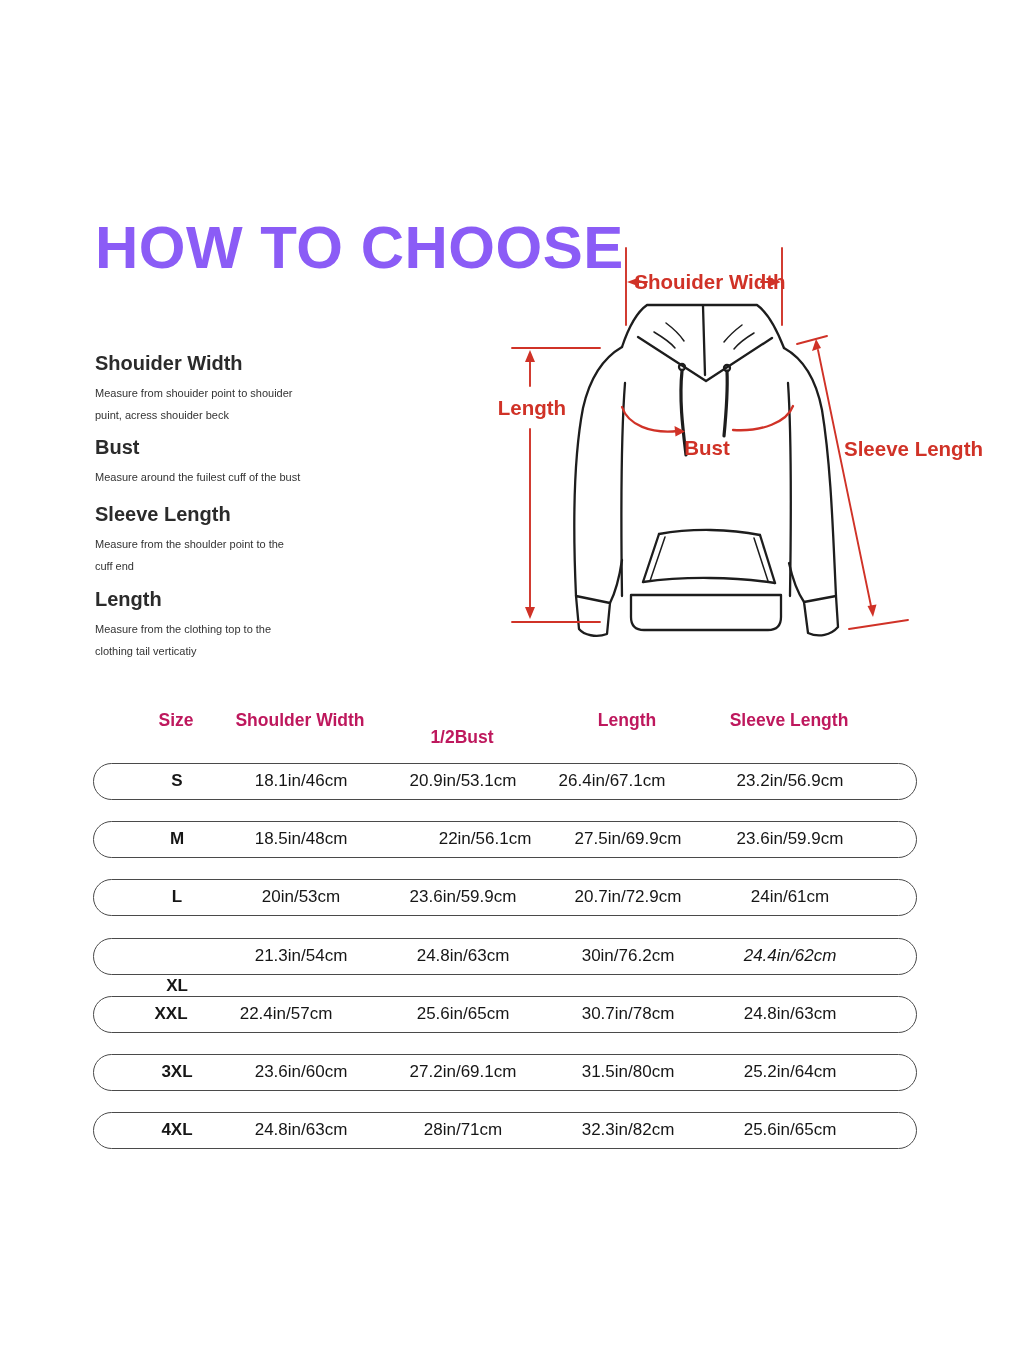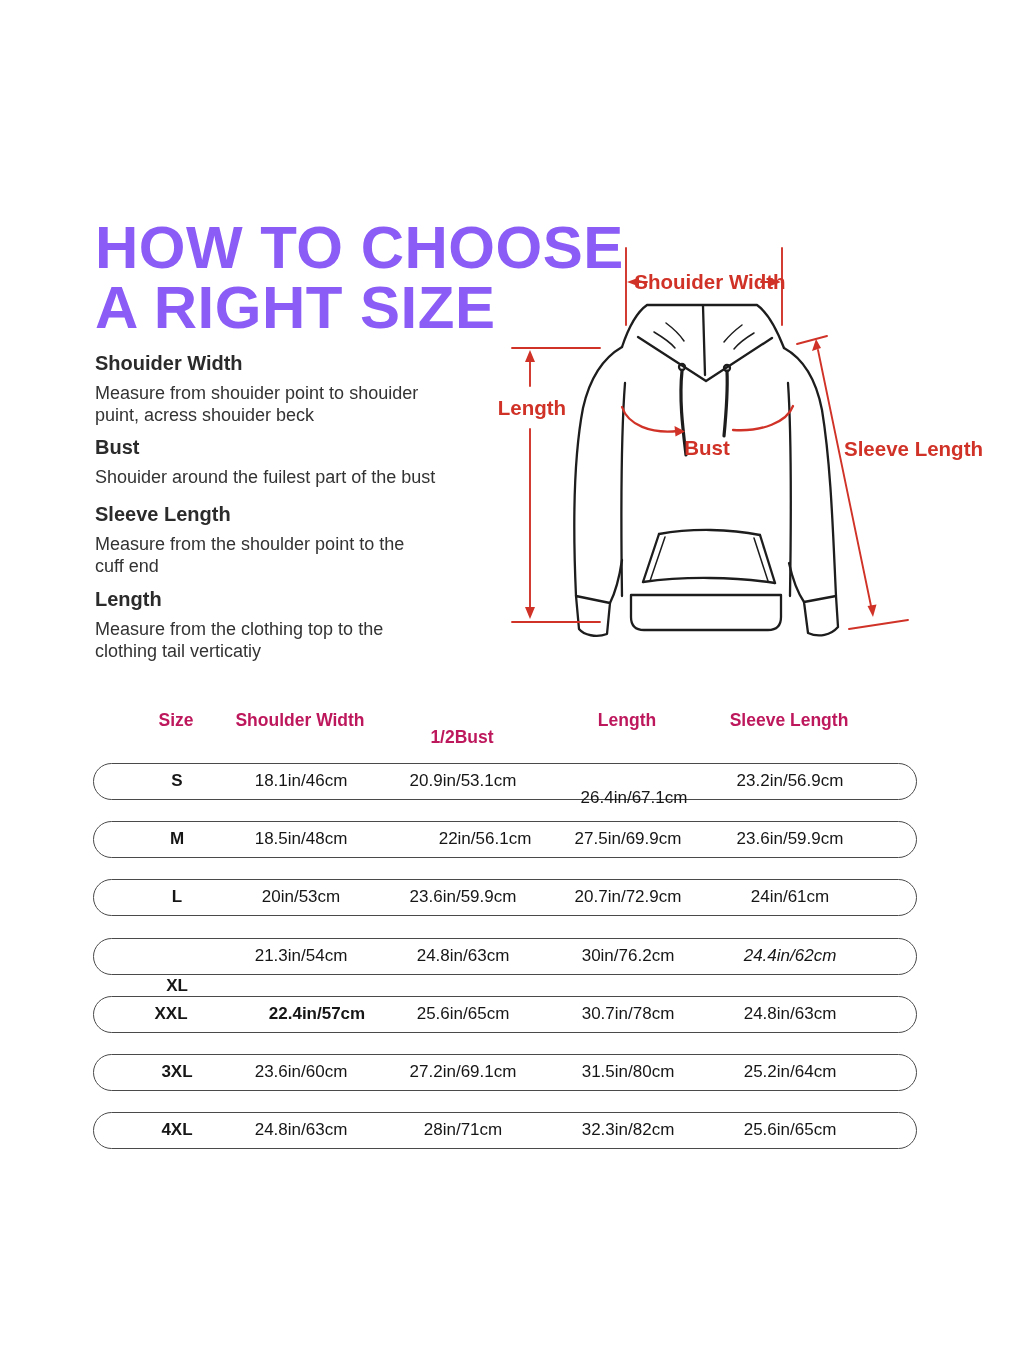--- a/index.html
+++ b/index.html
@@ -6,52 +6,51 @@
   #page{
     position:relative;width:1024px;height:1365px;background:#ffffff;
     font-family:"Liberation Sans",sans-serif;overflow:hidden;margin:0 auto;
   }
   
   #title{position:absolute;left:95px;top:218px;color:#8b5cf6;font-weight:700;
          font-size:60px;line-height:60px;letter-spacing:0.5px;}
   
   .section{position:absolute;left:95px;width:400px;color:#2e2e2e;}
   .section h3{margin:0;font-size:20px;font-weight:700;color:#2b2b2b;}
-  .section p{margin:7px 0 0 0;font-size:18px;line-height:22px;color:#333333;
+  .section p{margin:7px 0 0 0;font-size:11px;line-height:22px;color:#333333;
              white-space:pre-line;}
   
   #diagram{position:absolute;left:470px;top:225px;width:554px;height:440px;}
   
   .th{position:absolute;transform:translateX(-50%);font-size:17.5px;font-weight:700;
       color:#be185d;white-space:nowrap;top:710px;}
   .pill{position:absolute;left:93px;width:824px;height:37px;background:#ffffff;
         border:1.6px solid #4a4a4a;border-radius:20px;box-sizing:border-box;}
   .cell{position:absolute;transform:translateX(-50%);top:0;line-height:34px;
         font-size:17px;color:#161616;white-space:nowrap;}
   .cell.size{font-weight:600;}
   svg text{font-family:"Liberation Sans",sans-serif;}
 </style>
 </head>
 <body>
 
 <div id="page">
 
   <div id="title">
     <div>HOW TO CHOOSE</div>
-    <div>A RIGHT SIZE</div>
   </div>
 
   <div class="section" style="top:352px">
     <h3>Shouider Width</h3>
     <p>Measure from shouider point to shouider
 puint, acress shouider beck</p>
   </div>
   <div class="section" style="top:436px">
     <h3>Bust</h3>
-    <p>Shouider around the fuilest part of the bust</p>
+    <p>Measure around the fuilest cuff of the bust</p>
   </div>
   <div class="section" style="top:503px">
     <h3>Sleeve Length</h3>
     <p>Measure from the shoulder point to the
 cuff end</p>
   </div>
   <div class="section" style="top:588px">
     <h3>Length</h3>
     <p>Measure from the clothing top to the
 clothing tail verticatiy</p>
@@ -137,21 +136,21 @@
       <span class="th" style="left: 300px;">Shoulder Width</span>
       <span class="th" style="left: 462px; margin-top: 17px;">1/2Bust</span>
       <span class="th" style="left: 627px;">Length</span>
       <span class="th" style="left: 789px;">Sleeve Length</span>
     </div>
   <div id="table-rows">
       <div class="pill" style="top: 763px;">
         <span class="cell size" style="left: 83px;">S</span>
         <span class="cell" style="left: 207px;">18.1in/46cm</span>
         <span class="cell" style="left: 369px;">20.9in/53.1cm</span>
-        <span class="cell" style="left: 540px; margin-top: 17px;">26.4in/67.1cm</span>
+        <span class="cell" style="left: 518px;">26.4in/67.1cm</span>
         <span class="cell" style="left: 696px;">23.2in/56.9cm</span>
       </div>
       <div class="pill" style="top: 821px;">
         <span class="cell size" style="left: 83px;">M</span>
         <span class="cell" style="left: 207px;">18.5in/48cm</span>
         <span class="cell" style="left: 391px;">22in/56.1cm</span>
         <span class="cell" style="left: 534px;">27.5in/69.9cm</span>
         <span class="cell" style="left: 696px;">23.6in/59.9cm</span>
       </div>
       <div class="pill" style="top: 879px;">
@@ -163,21 +162,21 @@
       </div>
       <div class="pill" style="top: 938px;">
         <span class="cell size" style="left: 83px; margin-top: 30px;">XL</span>
         <span class="cell" style="left: 207px;">21.3in/54cm</span>
         <span class="cell" style="left: 369px;">24.8in/63cm</span>
         <span class="cell" style="left: 534px;">30in/76.2cm</span>
         <span class="cell" style="left: 696px; font-style: italic;">24.4in/62cm</span>
       </div>
       <div class="pill" style="top: 996px;">
         <span class="cell size" style="left: 77px;">XXL</span>
-        <span class="cell" style="left: 223px; font-weight: bold;">22.4in/57cm</span>
+        <span class="cell" style="left: 192px;">22.4in/57cm</span>
         <span class="cell" style="left: 369px;">25.6in/65cm</span>
         <span class="cell" style="left: 534px;">30.7in/78cm</span>
         <span class="cell" style="left: 696px;">24.8in/63cm</span>
       </div>
       <div class="pill" style="top: 1054px;">
         <span class="cell size" style="left: 83px;">3XL</span>
         <span class="cell" style="left: 207px;">23.6in/60cm</span>
         <span class="cell" style="left: 369px;">27.2in/69.1cm</span>
         <span class="cell" style="left: 534px;">31.5in/80cm</span>
         <span class="cell" style="left: 696px;">25.2in/64cm</span>

